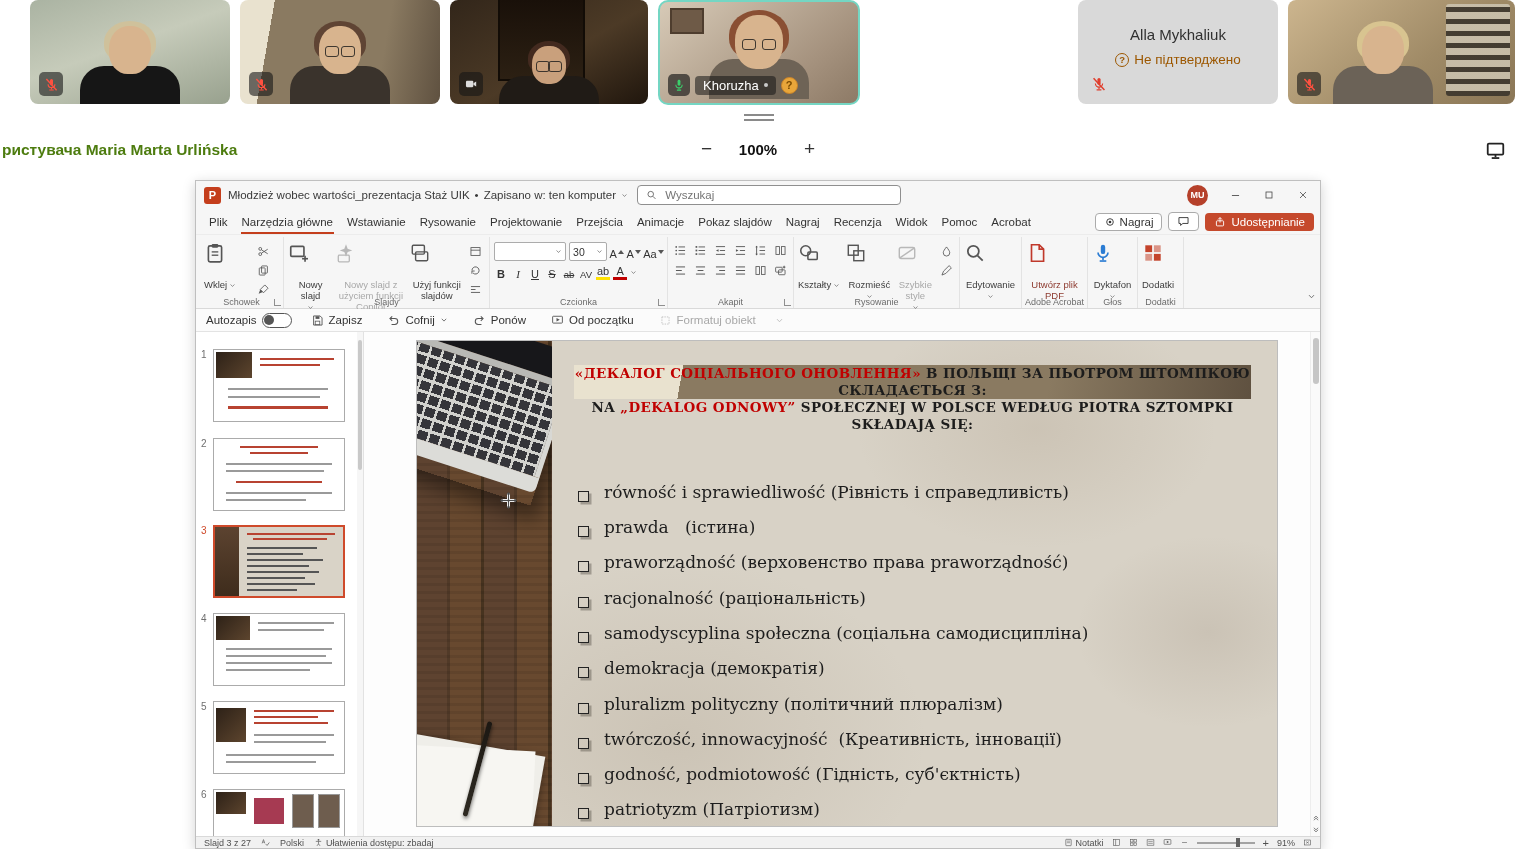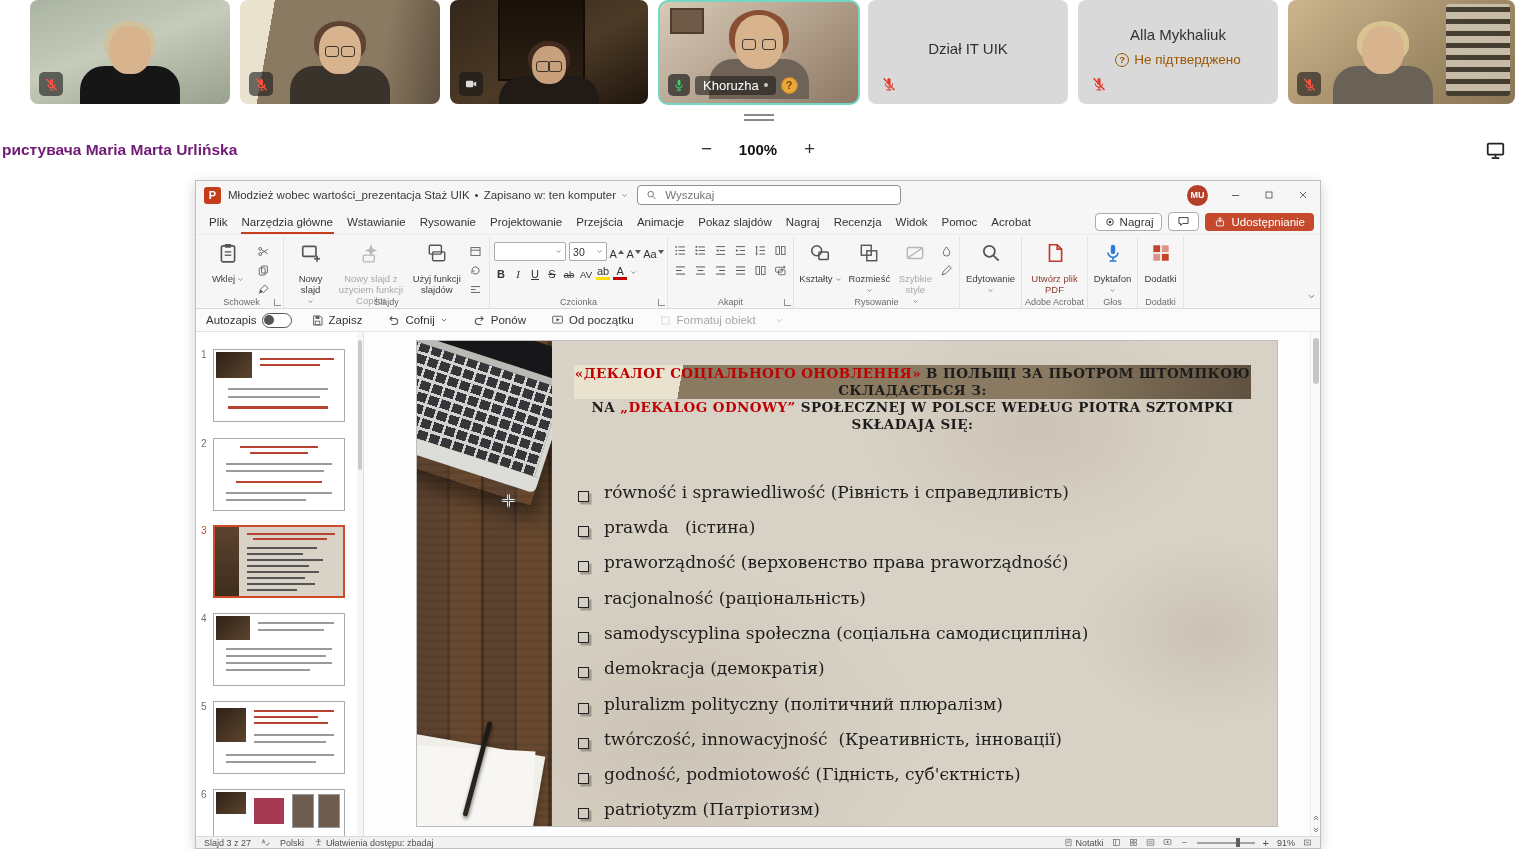--- a/index.html
+++ b/index.html
@@ -44,21 +44,21 @@
   .klabel { position:absolute; left:8px; bottom:7px; display:flex; align-items:center; gap:5px; z-index:5; }
   .kmic { width:22px; height:22px; border-radius:5px; background:rgba(22,22,22,.65); color:#3bd06b; display:flex; align-items:center; justify-content:center; }
   .kname { background:rgba(22,22,22,.55); color:#fff; font-size:13px; padding:2px 8px; border-radius:4px; display:flex; align-items:center; gap:5px; }
   .kdot { width:4px; height:4px; border-radius:50%; background:#c9c9c9; }
   .kreact { width:17px; height:17px; border-radius:50%; background:#e9a63a; border:1px solid #c8832a; color:#7a4a00;
             font-size:11px; font-weight:bold; display:flex; align-items:center; justify-content:center; }
   .dragh { position:absolute; left:744px; top:111px; width:30px; cursor:grab; }
   .dragh i { display:block; height:0; border-top:2px solid #8a8a8a; margin:3px 0; }
 
   
-  .vtext { position:absolute; left:2px; top:141px; font-size:15.5px; font-weight:700; color:#701a75; }
+  .vtext { position:absolute; left:2px; top:141px; font-size:15.5px; font-weight:700; color:#4d7c0f; }
   .zctl  { position:absolute; left:697px; top:138px; width:122px; display:flex; align-items:center; justify-content:space-between; }
   .zbtn  { background:none; border:none; font-size:19px; color:#333; font-family:inherit; padding:0 4px; cursor:pointer; }
   .zval  { font-size:15px; font-weight:700; color:#111; }
   .sharemon { position:absolute; left:1485px; top:140px; color:#222; }
 
   
   .ppt { position:absolute; left:195px; top:180px; width:1126px; height:669px; background:#fff;
          border:1px solid #bfbfbf; box-shadow:0 3px 12px rgba(0,0,0,.18); overflow:hidden; color:#333; }
   .titlebar { position:absolute; left:0; top:0; right:0; height:28px; background:#f6f6f6; display:flex; align-items:center; padding-left:8px; }
   .ppticon { width:17px; height:17px; border-radius:3px; background:#c43e1c; color:#fff; font-weight:700; font-size:11px;
@@ -80,21 +80,21 @@
           background:#fff; color:#333; font-size:11.5px; }
   .sharebtn { display:flex; align-items:center; gap:5px; background:#c5492c; color:#fff; border:none; border-radius:4px;
               padding:3px 9px; font-size:11.5px; font-family:inherit; }
 
   .ribbon { position:absolute; left:0; top:53px; right:0; height:75px; background:#f6f6f6;
             border-top:1px solid #ececec; border-bottom:1px solid #d9d9d9; display:flex; padding:2px 2px 0 4px; }
   .rgroup { position:relative; border-right:1px solid #e3e3e3; padding:2px 4px 13px; flex:0 0 auto; }
   .rgbody { display:flex; align-items:flex-start; gap:2px; height:100%; }
   .rglabel { position:absolute; left:0; right:0; bottom:1px; text-align:center; font-size:9px; color:#6b6b6b; white-space:nowrap; }
   .launcher { position:absolute; right:2px; bottom:2px; width:7px; height:7px; border-left:1px solid #8f8f8f; border-bottom:1px solid #8f8f8f; }
-  .bigbtn { display:flex; flex-direction:column; align-items:center; gap:10px; padding-top:3px; width:48px; height:58px;
+  .bigbtn { display:flex; flex-direction:column; align-items:flex-start; gap:16px; padding-top:3px; width:48px; height:58px;
             font-size:9.5px; line-height:1.15; color:#3d3d3d; text-align:center; cursor:pointer; }
   .bigbtn .bi { width:22px; height:22px; color:#555; flex:0 0 auto; }
   .bigbtn.dis { color:#a8a8a8; } .bigbtn.dis .bi { color:#b8b8b8; }
   .bblab { display:flex; align-items:center; justify-content:center; gap:2px; flex-wrap:wrap; }
   .minicol { display:flex; flex-direction:column; gap:2px; padding-top:4px; }
   .mini { width:18px; height:17px; display:flex; align-items:center; justify-content:center; color:#555; cursor:pointer; }
   .mini svg { width:13px; height:13px; }
   .chev { width:7px; height:7px; color:#666; flex:0 0 auto; }
   .fonts { display:flex; flex-direction:column; gap:3px; padding-top:3px; }
   .frow { display:flex; align-items:center; gap:3px; }
@@ -487,28 +487,20 @@
           <svg width="14" height="14">
             <use href="#i-mic"></use>
           </svg>
         </span>
       <span class="kname">
           <span>Khoruzha</span>
           <span class="kdot"></span>
         </span>
       <span class="kreact">?</span>
     </div>
-  </div>
-  <div class="tile t5">
-    <div class="gname">Dział IT UIK</div>
-    <span class="micbox bare">
-        <svg width="16" height="16">
-          <use href="#i-micoff"></use>
-        </svg>
-      </span>
   </div>
   <div class="tile t6">
     <div class="gname">Alla Mykhaliuk</div>
     <div class="gstatus">
       <span class="qmark">?</span>
       <span>Не підтверджено</span>
     </div>
     <span class="micbox bare">
         <svg width="16" height="16">
           <use href="#i-micoff"></use>

